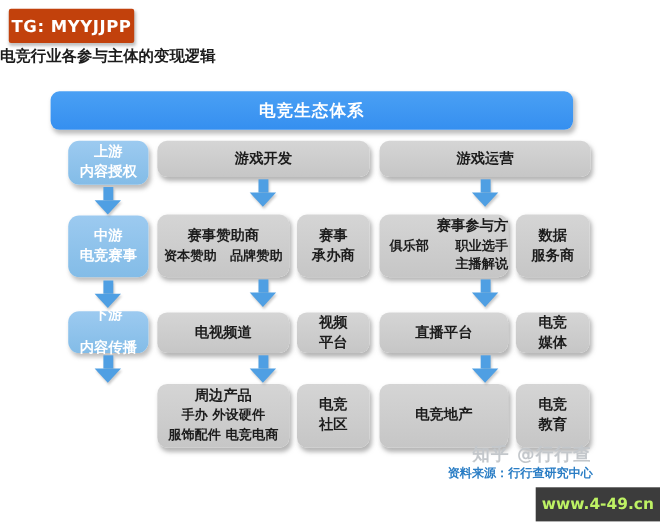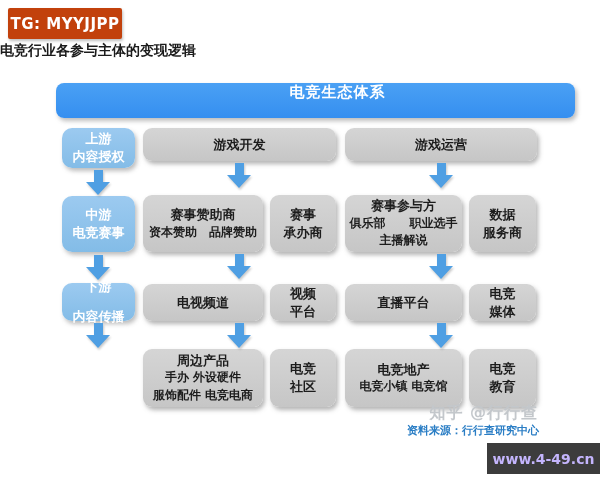--- a/index.html
+++ b/index.html
@@ -6,23 +6,23 @@
   .stage{position:relative;width:600px;height:480px;background:#ffffff;overflow:hidden;
          font-family:"DejaVu Sans","Liberation Sans",sans-serif;}
 
   .tg-box{position:absolute;left:8px;top:8px;width:114px;height:31px;background:#c2410c;
           color:#fff;font-weight:bold;font-size:15px;letter-spacing:.5px;border-radius:2px;
           display:flex;align-items:center;justify-content:center;box-shadow:1px 2px 3px rgba(0,0,0,.25);}
 
   .title{position:absolute;left:0;right:0;top:42px;text-align:left;
          font-size:14px;font-weight:bold;color:#1b1b1b;}
 
-  .banner{position:absolute;left:56px;top:83px;width:475px;height:35px;border-radius:8px;
-          background:linear-gradient(#4aa0f4,#358ff0);display:flex;justify-content:center;
-          box-shadow:2px 3px 4px rgba(110,110,110,.45);padding-left:44px;}
+  .banner{position:absolute;left:46px;top:83px;width:475px;height:35px;border-radius:8px;
+          background:linear-gradient(#4aa0f4,#358ff0);display:flex;align-items:center;justify-content:center;
+          box-shadow:2px 3px 4px rgba(110,110,110,.45);}
   .banner span{color:#fff;font-size:15px;font-weight:bold;letter-spacing:1px;}
 
   .lbox{position:absolute;left:62px;width:73px;border-radius:10px;
         background:linear-gradient(#9ccaf0,#83bce7);color:#fff;font-weight:bold;font-size:13px;
         line-height:1.35;display:flex;flex-direction:column;align-items:center;justify-content:center;
         text-align:center;box-shadow:2px 3px 4px rgba(110,110,110,.45);}
 
   .gbox{position:absolute;border-radius:9px;background:linear-gradient(#d5d5d5,#c6c6c6);
         display:flex;flex-direction:column;align-items:center;justify-content:center;text-align:center;
         color:#1c1c1c;box-shadow:2px 3px 4px rgba(110,110,110,.5);}
@@ -33,21 +33,21 @@
          filter:drop-shadow(1px 2px 1px rgba(120,120,120,.4));}
   .arrow i{display:block;}
   .arrow .stem{width:9px;height:12px;background:#4f9fe3;}
   .arrow .head{width:0;height:0;border-left:12px solid transparent;border-right:12px solid transparent;
                border-top:13px solid #4f9fe3;}
 
   .watermark{position:absolute;right:62px;top:403px;font-size:16px;font-weight:bold;
              color:#c3c7cb;letter-spacing:1px;}
   .source{position:absolute;right:61px;top:423px;font-size:11px;font-weight:bold;color:#2b7ec5;}
   .site-box{position:absolute;left:487px;right:0;top:443px;height:31px;background:#3c3c3c;
-            color:#c4b5fd;font-size:14px;font-weight:bold;display:flex;align-items:center;justify-content:center;}
+            color:#bef264;font-size:14px;font-weight:bold;display:flex;align-items:center;justify-content:center;}
 </style>
 </head>
 <body>
 
 <div class="stage">
 
   <div class="tg-box">TG: MYYJJPP</div>
 
   <div class="title">电竞行业各参与主体的变现逻辑</div>
 
@@ -76,21 +76,21 @@
   </div>
 
   <div class="gbox" style="left:143px;top:195px;width:120px;height:57px;">
     <span class="t">赛事赞助商</span>
     <span class="s">资本赞助　品牌赞助</span>
   </div>
   <div class="gbox" style="left:270px;top:195px;width:66px;height:57px;">
     <span class="t">赛事</span>
     <span class="t">承办商</span>
   </div>
-  <div class="gbox" style="left:345px;top:195px;width:117px;height:57px;">
+  <div class="gbox" style="left:345px;top:195px;width:117px;height:57px;align-items:flex-end;">
     <span class="t">赛事参与方</span>
     <span class="s">俱乐部　　职业选手</span>
     <span class="s">主播解说</span>
   </div>
   <div class="gbox" style="left:143px;top:284px;width:120px;height:37px;">
     <span class="t">电视频道</span>
   </div>
 
   <div class="gbox" style="left:469px;top:195px;width:67px;height:57px;">
     <span class="t">数据</span>
@@ -112,21 +112,20 @@
     <span class="t">周边产品</span>
     <span class="s">手办 外设硬件</span>
     <span class="s">服饰配件 电竞电商</span>
   </div>
   <div class="gbox" style="left:270px;top:349px;width:66px;height:58px;">
     <span class="t">电竞</span>
     <span class="t">社区</span>
   </div>
   <div class="gbox" style="left:345px;top:349px;width:117px;height:58px;">
     <span class="t">电竞地产</span>
-    <span class="s">电竞小镇 电竞馆</span>
   </div>
   <div class="gbox" style="left:469px;top:349px;width:67px;height:58px;">
     <span class="t">电竞</span>
     <span class="t">教育</span>
   </div>
 
   <div class="arrow" style="left:86px;top:170px;">
       <i class="stem"></i>
       <i class="head"></i>
     </div>

